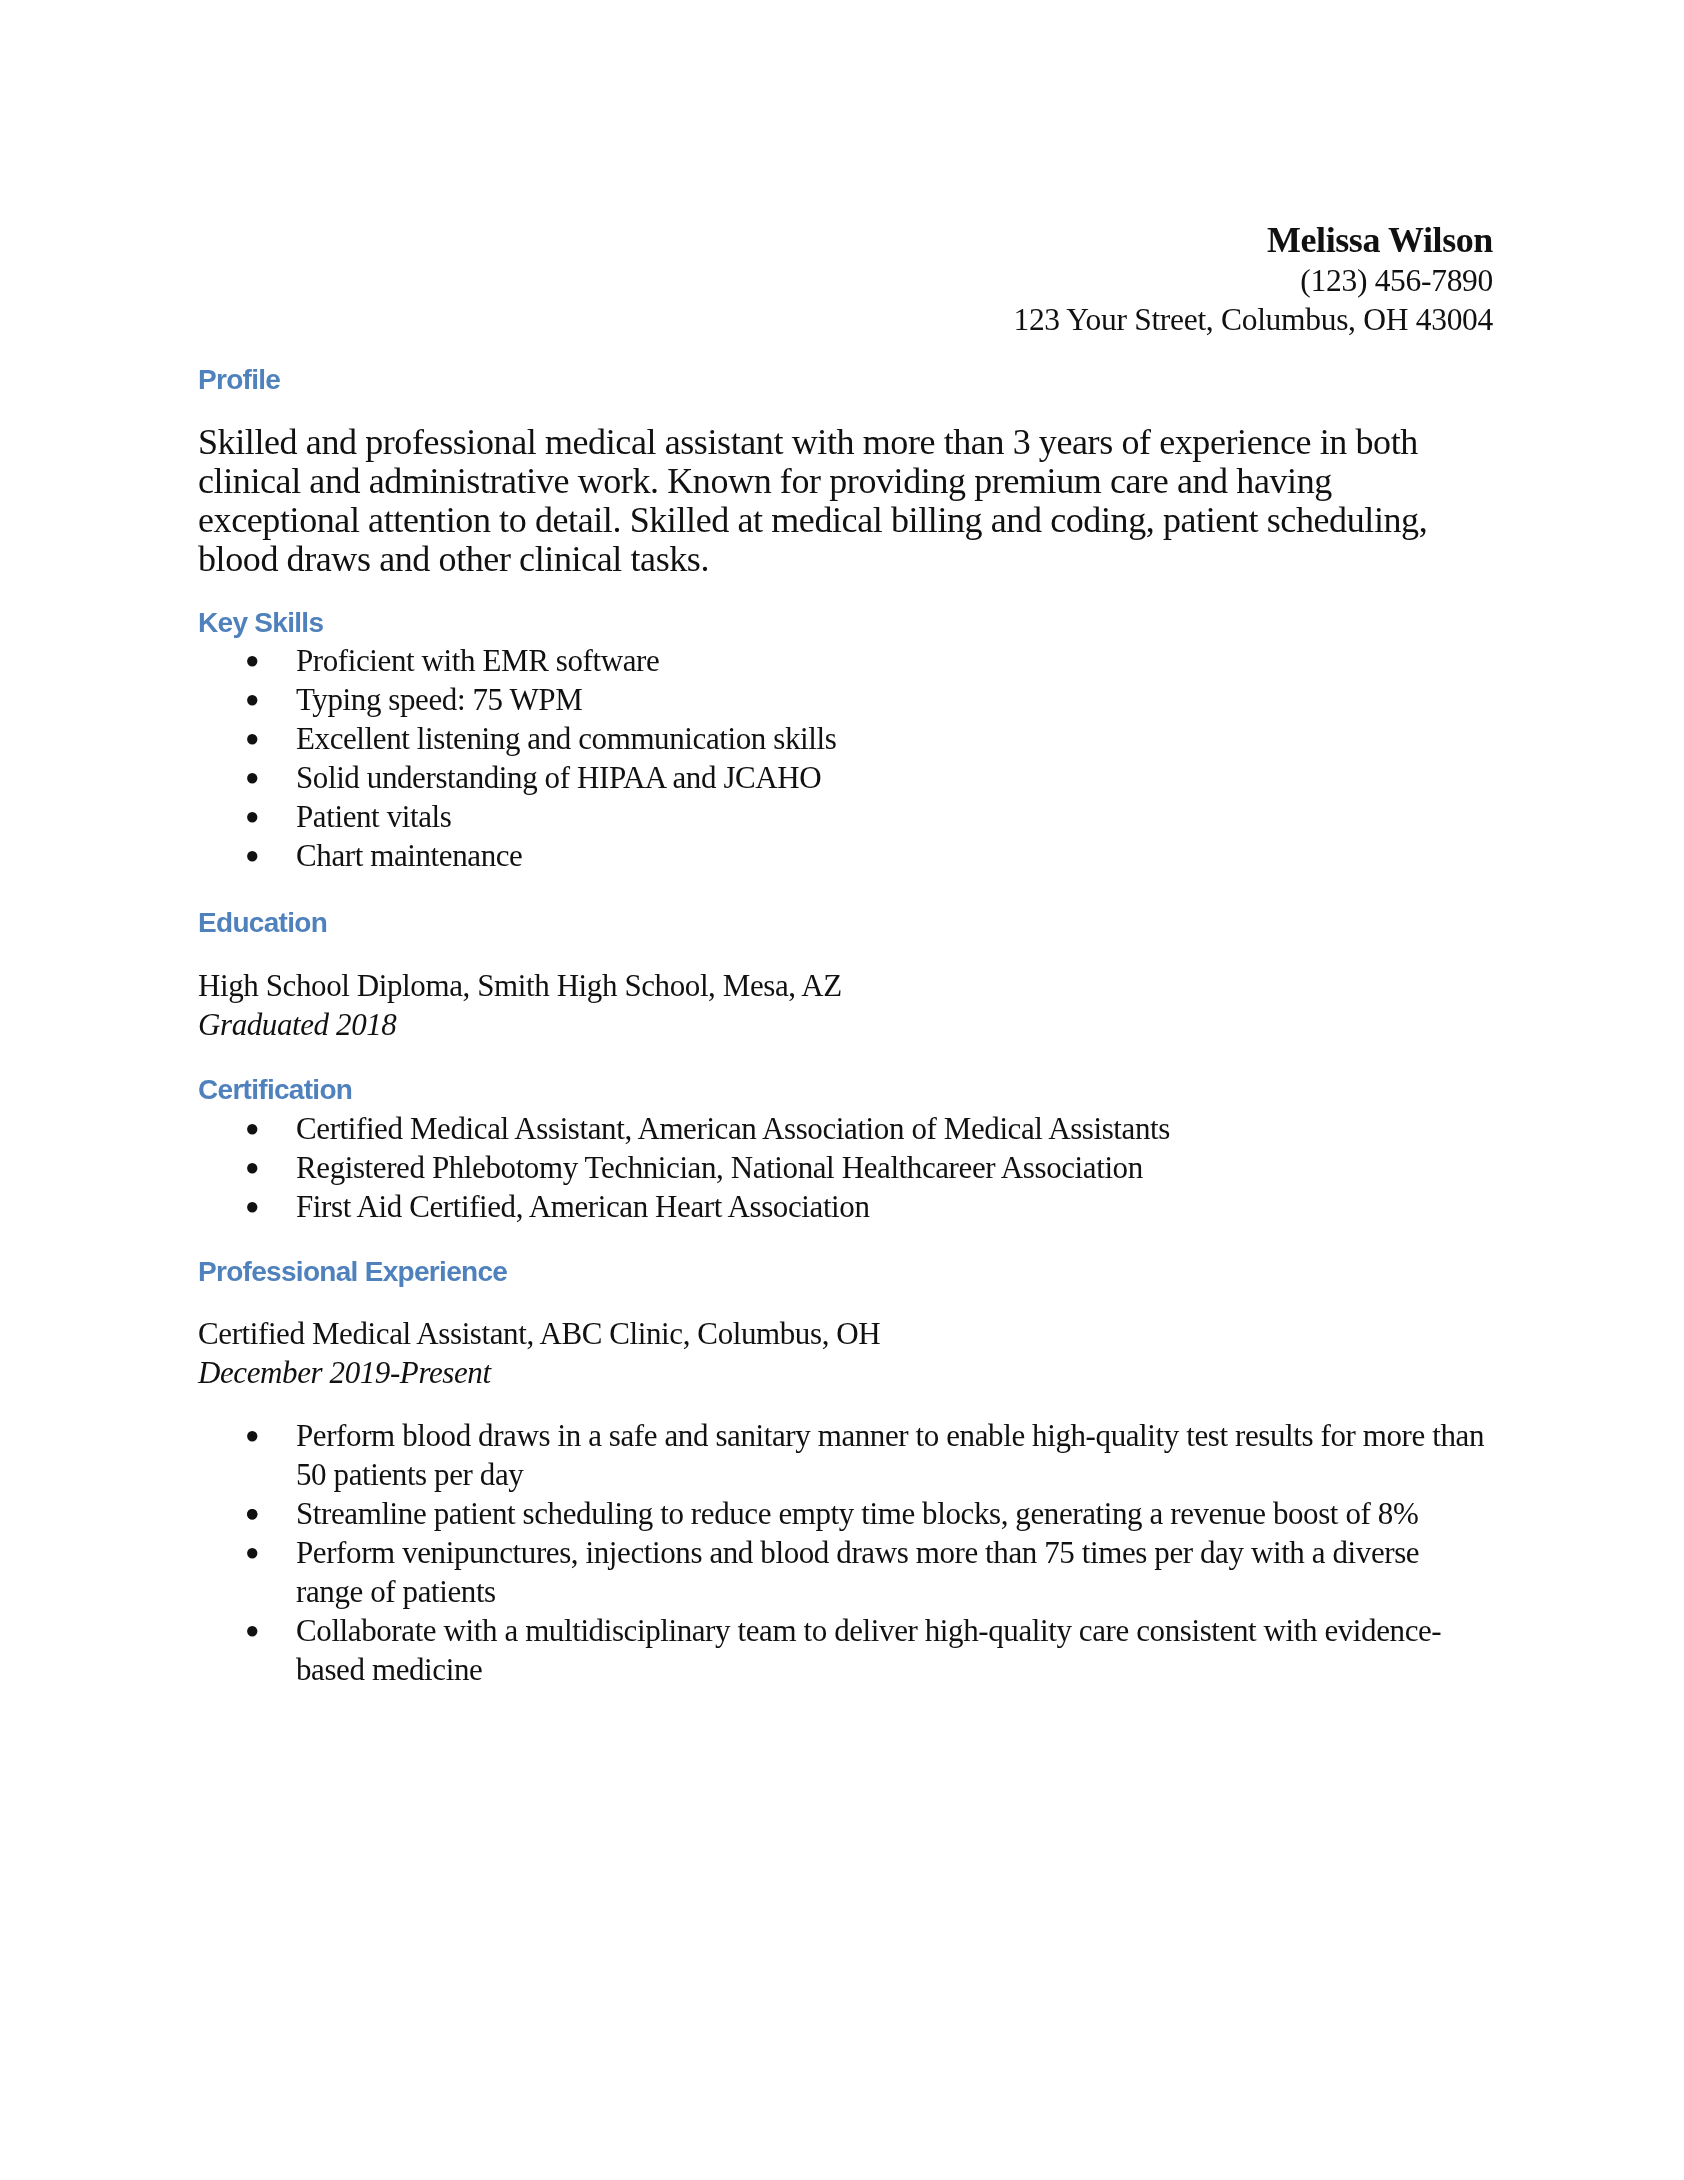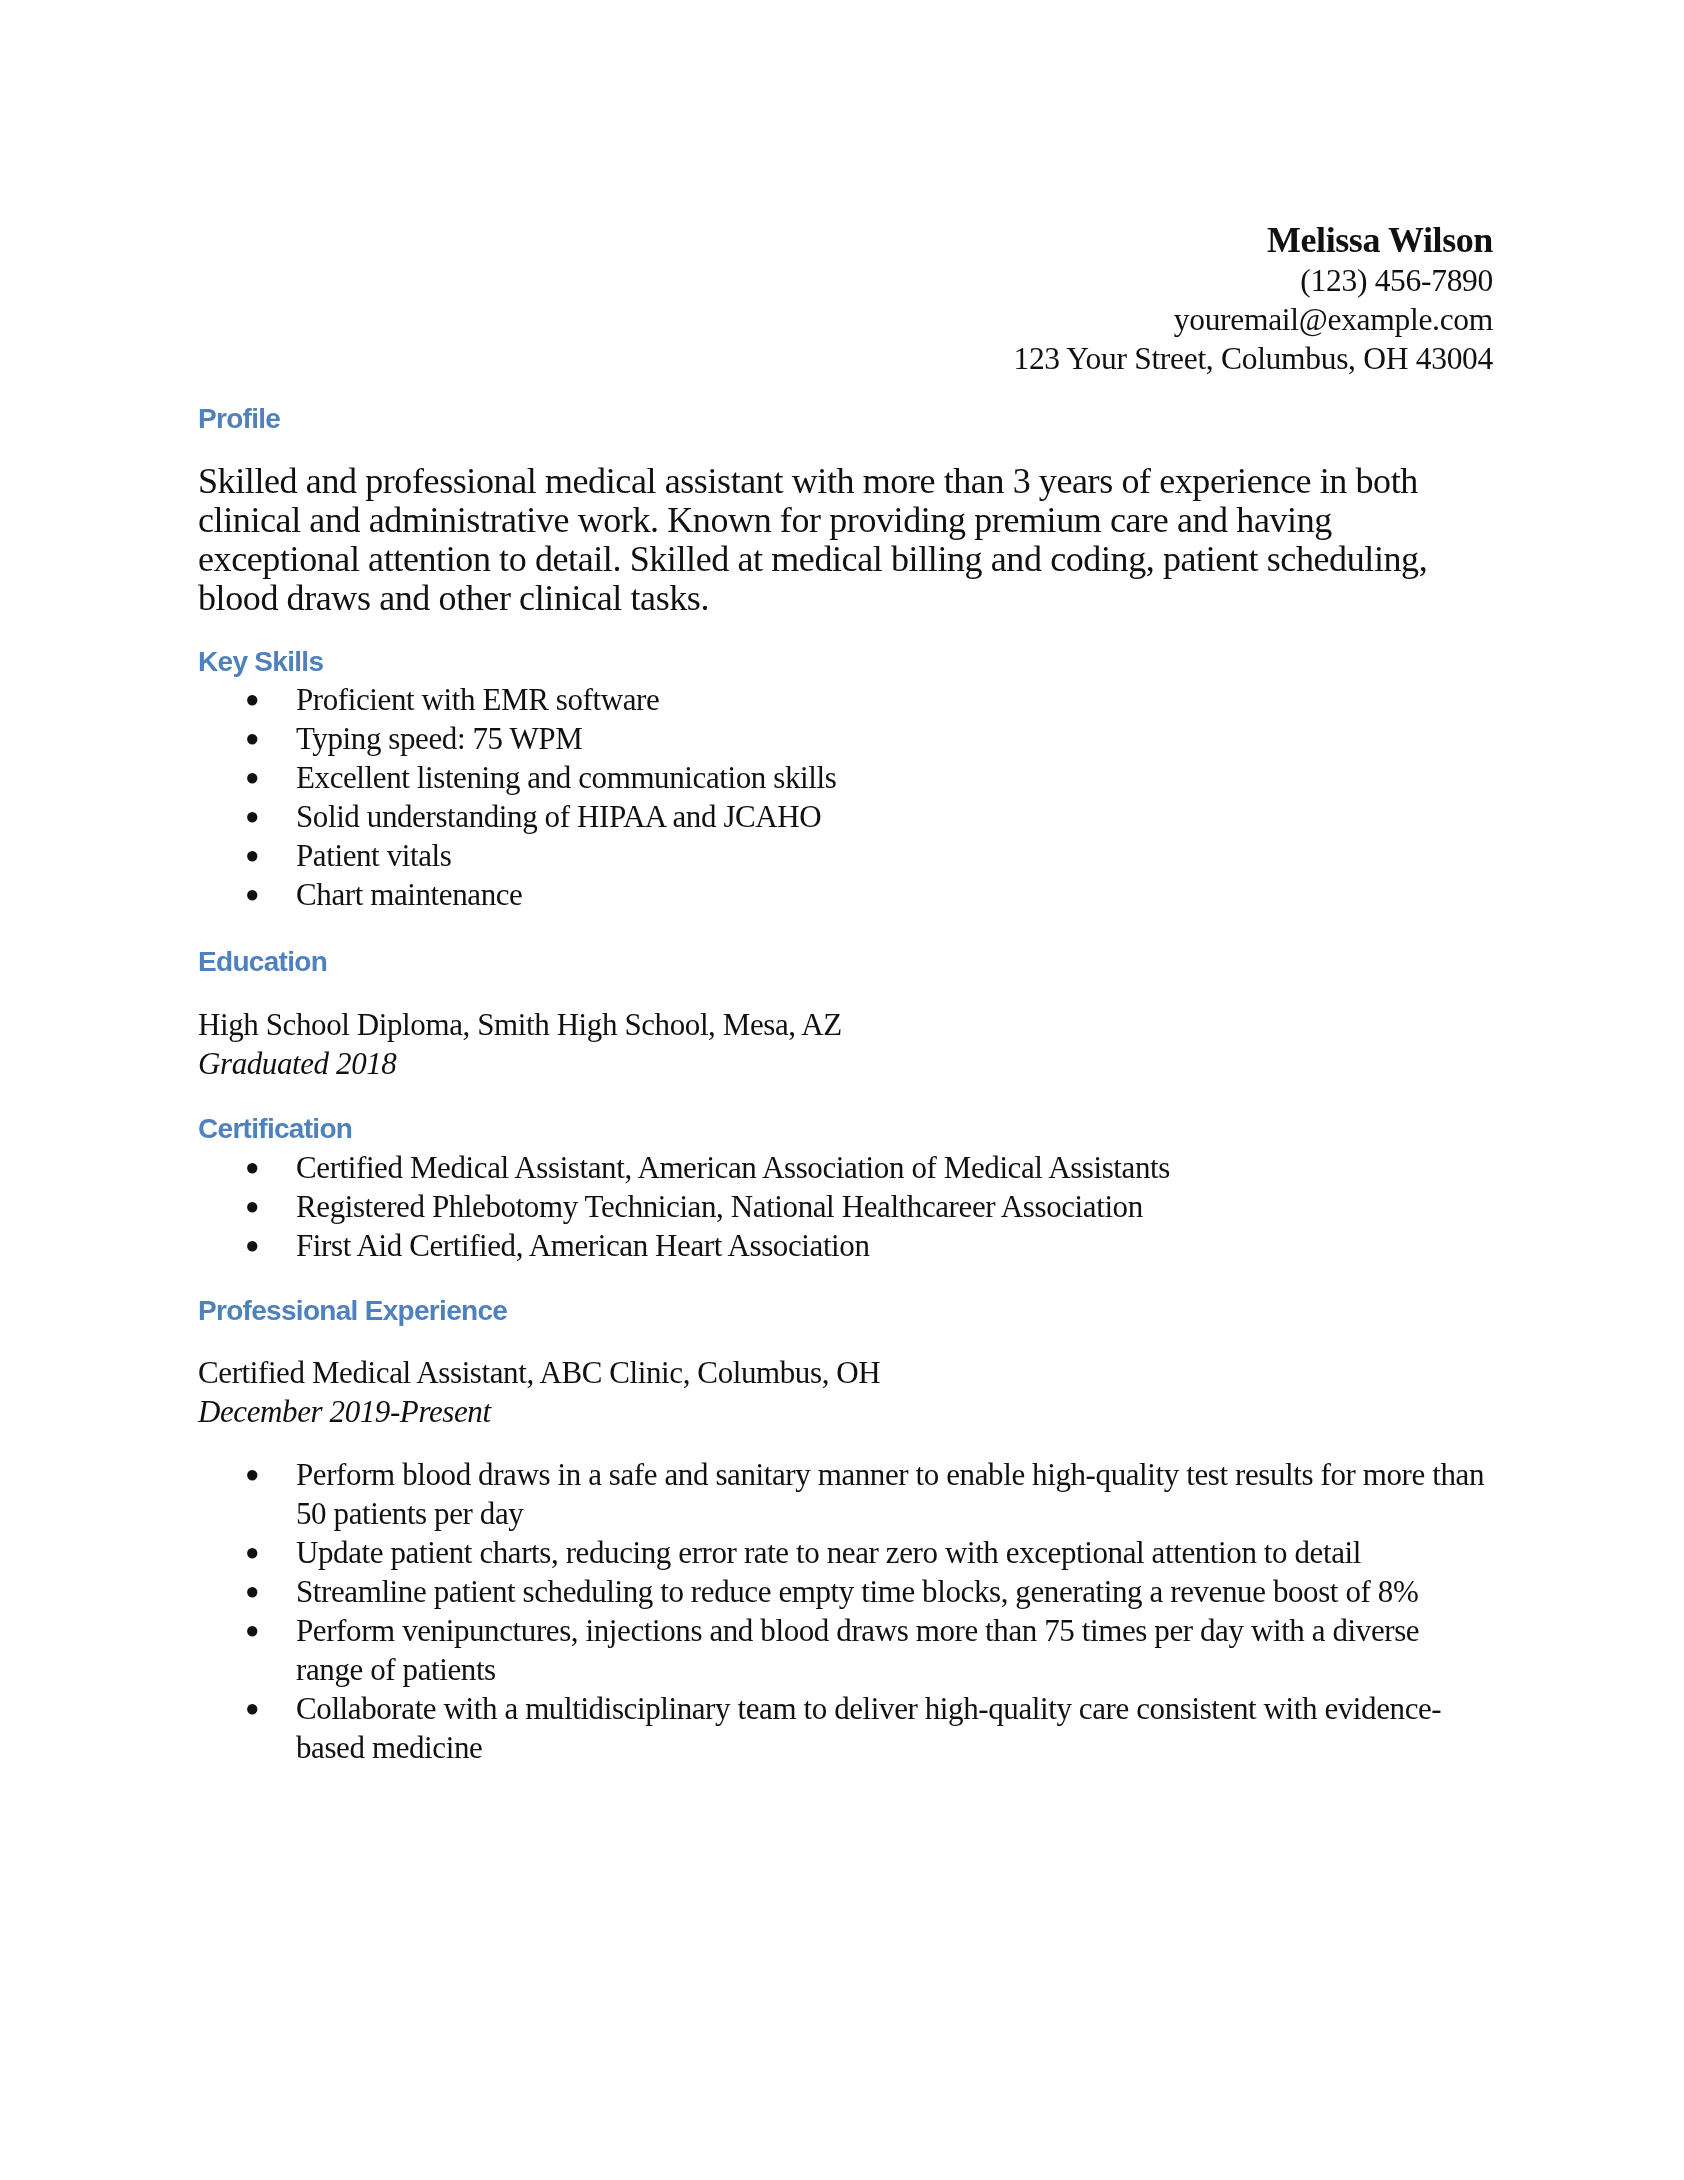--- a/index.html
+++ b/index.html
@@ -83,21 +83,20 @@
     }
   </style>
 </head>
 <body>
 
 <div class="page">
 
   <div class="header">
     <div class="name">Melissa Wilson</div>
     <div class="contact-line">(123) 456-7890</div>
-    <div class="contact-line">youremail@example.com</div>
     <div class="contact-line">123 Your Street, Columbus, OH 43004</div>
   </div>
 
   <div class="section-heading" style="margin-top: 24px; color: rgb(79, 129, 189);">Profile</div>
   <div class="body-text" style="margin-top:25.6px; width:1244px;">Skilled and professional medical assistant with more than 3 years of experience in both clinical and administrative work. Known for providing premium care and having exceptional attention to detail. Skilled at medical billing and coding, patient scheduling, blood draws and other clinical tasks.</div>
 
   <div class="section-heading" style="margin-top: 27px; color: rgb(79, 129, 189);">Key Skills</div>
   <ul class="bullets" style="margin-top:1.7px;">
     <li><span class="bullet">●</span><span>Proficient with EMR software</span></li>
     <li><span class="bullet">●</span><span>Typing speed: 75 WPM</span></li>
@@ -116,20 +115,20 @@
     <li><span class="bullet">●</span><span>Certified Medical Assistant, American Association of Medical Assistants</span></li>
     <li><span class="bullet">●</span><span>Registered Phlebotomy Technician, National Healthcareer Association</span></li>
     <li><span class="bullet">●</span><span>First Aid Certified, American Heart Association</span></li>
   </ul>
 
   <div class="section-heading" style="margin-top: 29px; color: rgb(79, 129, 189);">Professional Experience</div>
   <div class="entry-title" style="margin-top:25.6px;">Certified Medical Assistant, ABC Clinic, Columbus, OH</div>
   <div class="entry-date">December 2019-Present</div>
   <ul class="bullets" style="margin-top:24px; width:1295px;">
     <li><span class="bullet">●</span><span>Perform blood draws in a safe and sanitary manner to enable high-quality test results for more than 50 patients per day</span></li>
-    <li><span class="bullet">●</span><span>Update patient charts, reducing error rate to near zero with exceptional attention to detail</span></li>
+    <li><span class="bullet">●</span></li>
     <li><span class="bullet">●</span><span>Streamline patient scheduling to reduce empty time blocks, generating a revenue boost of 8%</span></li>
     <li><span class="bullet">●</span><span>Perform venipunctures, injections and blood draws more than 75 times per day with a diverse range of patients</span></li>
     <li><span class="bullet">●</span><span>Collaborate with a multidisciplinary team to deliver high-quality care consistent with evidence-based medicine</span></li>
   </ul>
 
 </div>
 
 
 </body></html>

